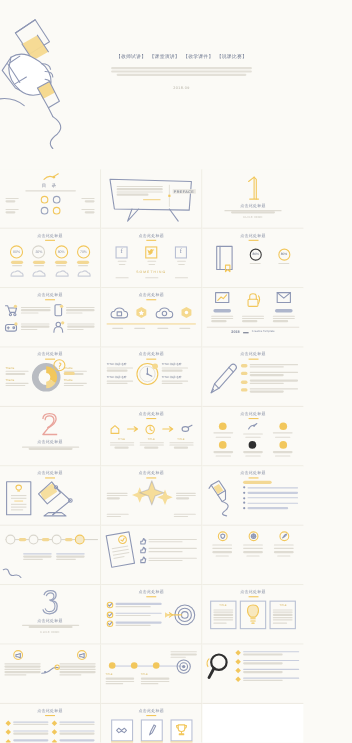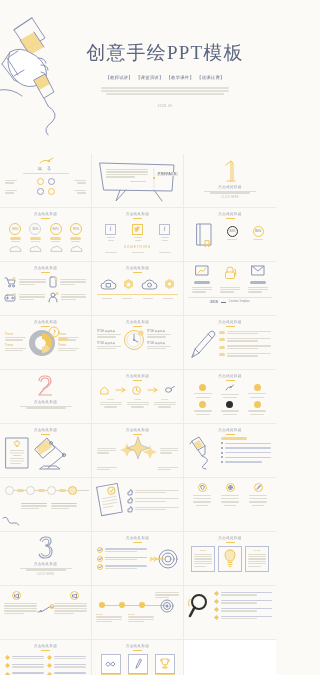--- a/index.html
+++ b/index.html
@@ -104,21 +104,20 @@
         <path class="fill-y" d="M36 62 L47 56 L52 66 L41 72 Z"></path>
         <path class="stroke-b" d="M36 62 L47 56 L56 74 L46 80 Z"></path>
         <path class="stroke-b" d="M46 80 L50 88"></path>
 
         <path class="stroke-b" d="M50 88 Q62 96 54 104 Q44 111 50 117"></path>
         <path class="stroke-b" d="M1 72 Q14 70 24 78"></path>
       </svg>
     </div>
 
     <div class="hero-text">
-      <div class="hero-title">创意手绘PPT模板</div>
       <div class="hero-tags">
         <span>【教师试讲】</span><span>【课堂演讲】</span><span>【教学课件】</span><span>【说课比赛】</span>
       </div>
       <div class="hero-lorem">
         <div class="ll w100"></div>
           <div class="ll w100"></div>
           <div class="ll w92"></div>
       </div>
       <div class="hero-date">2018.09</div>
     </div>

